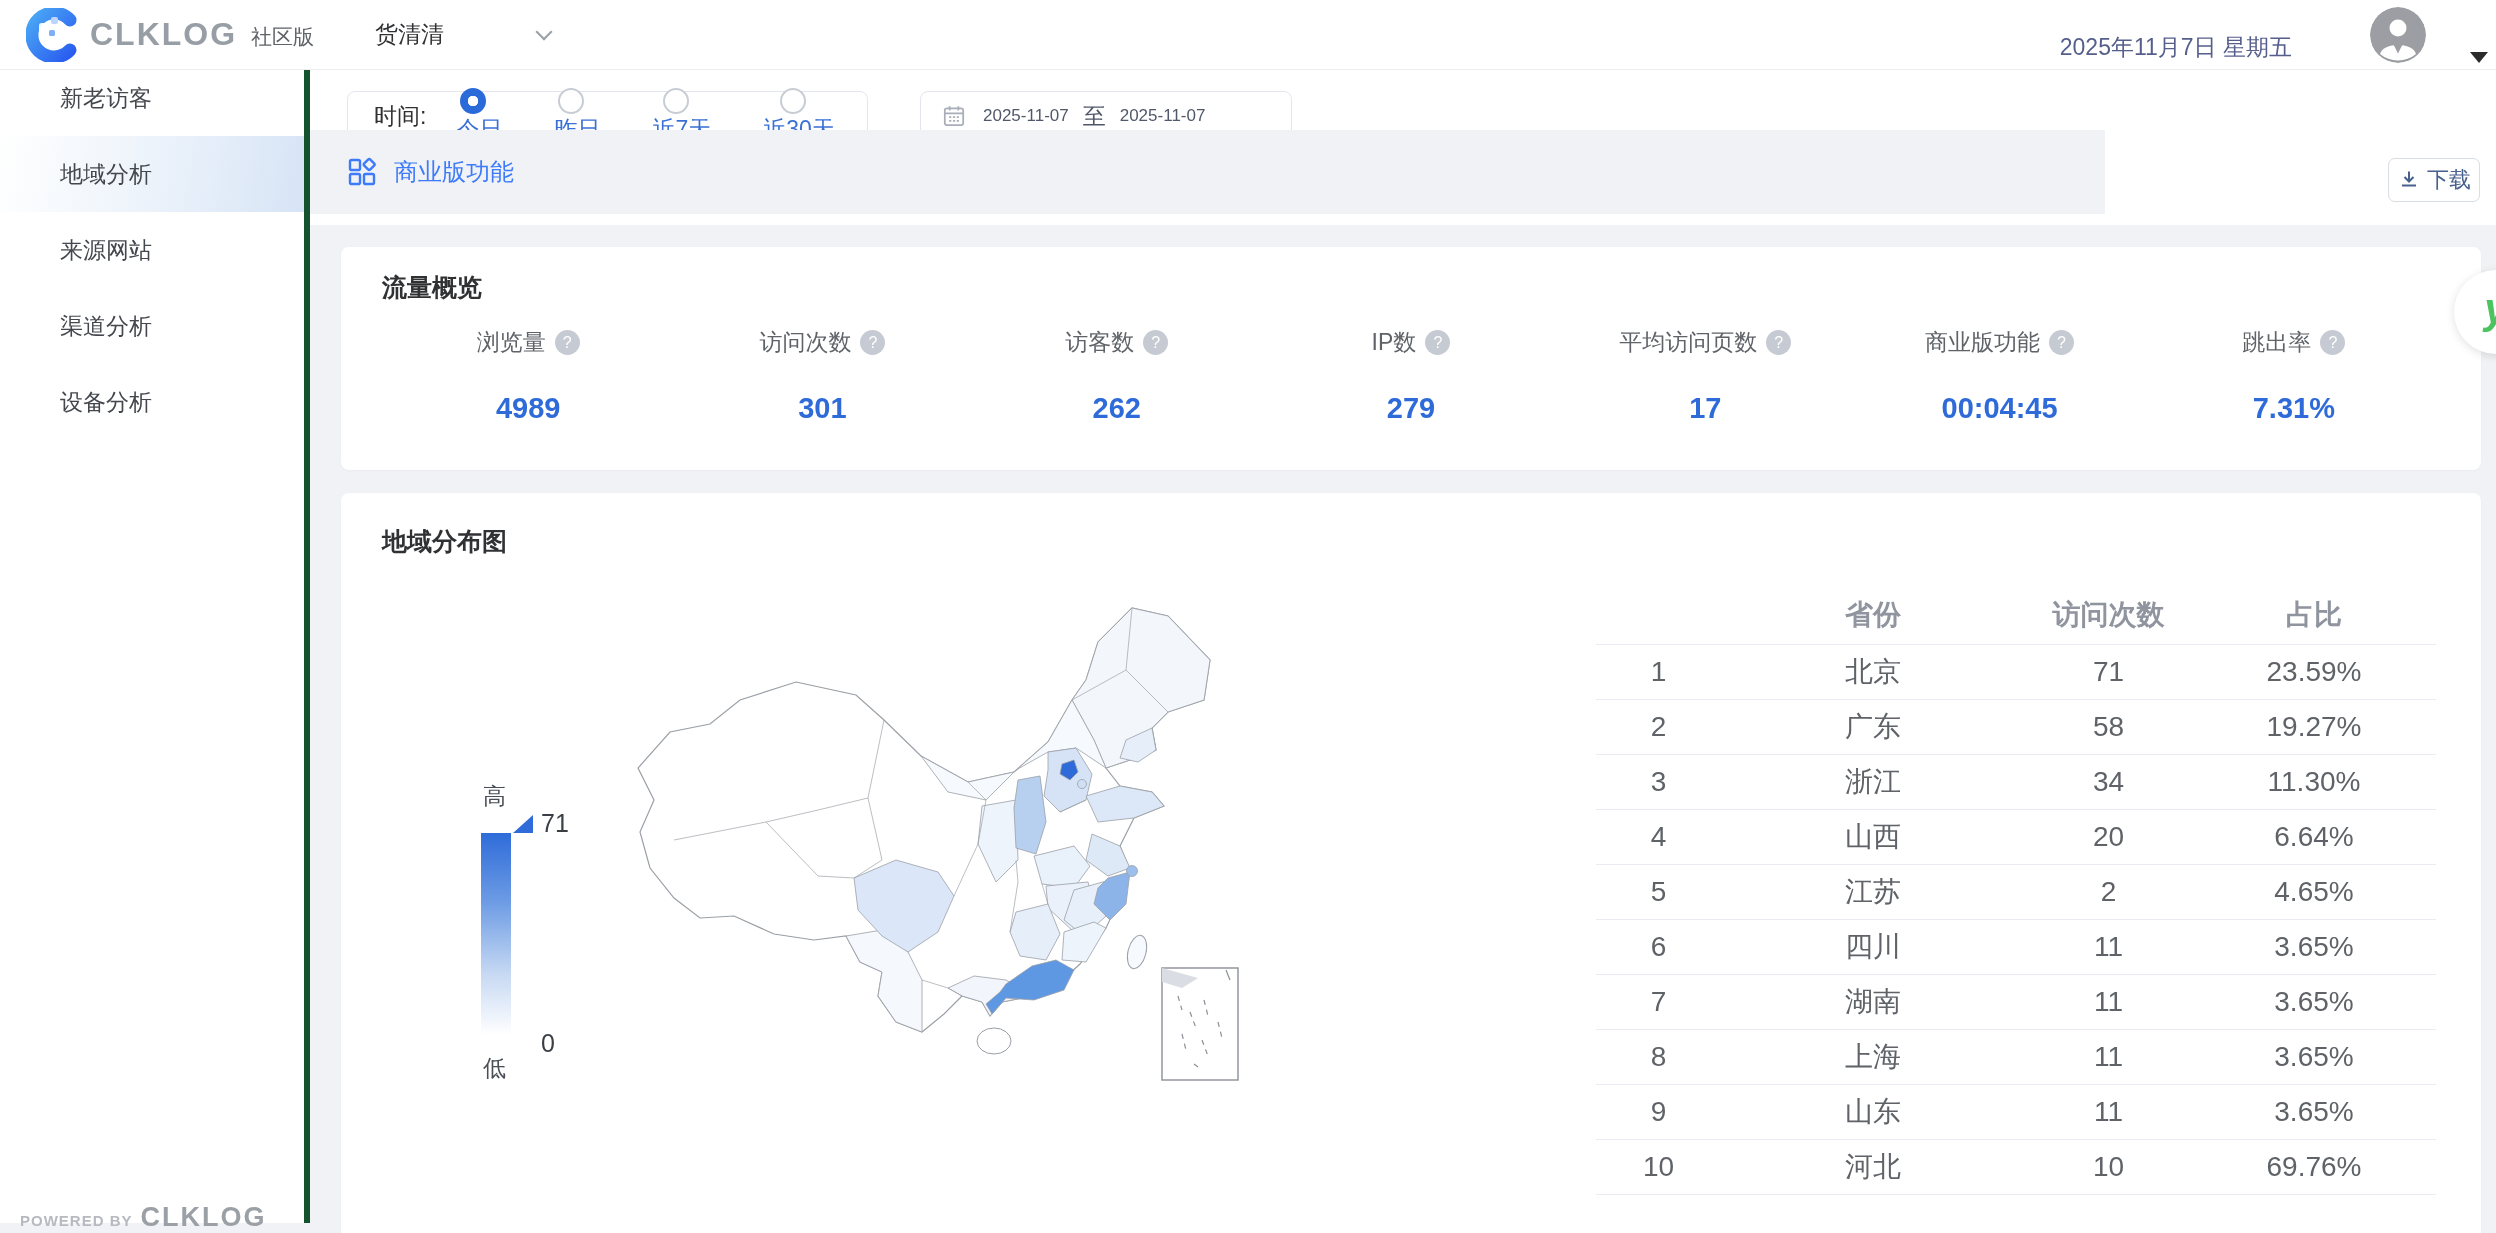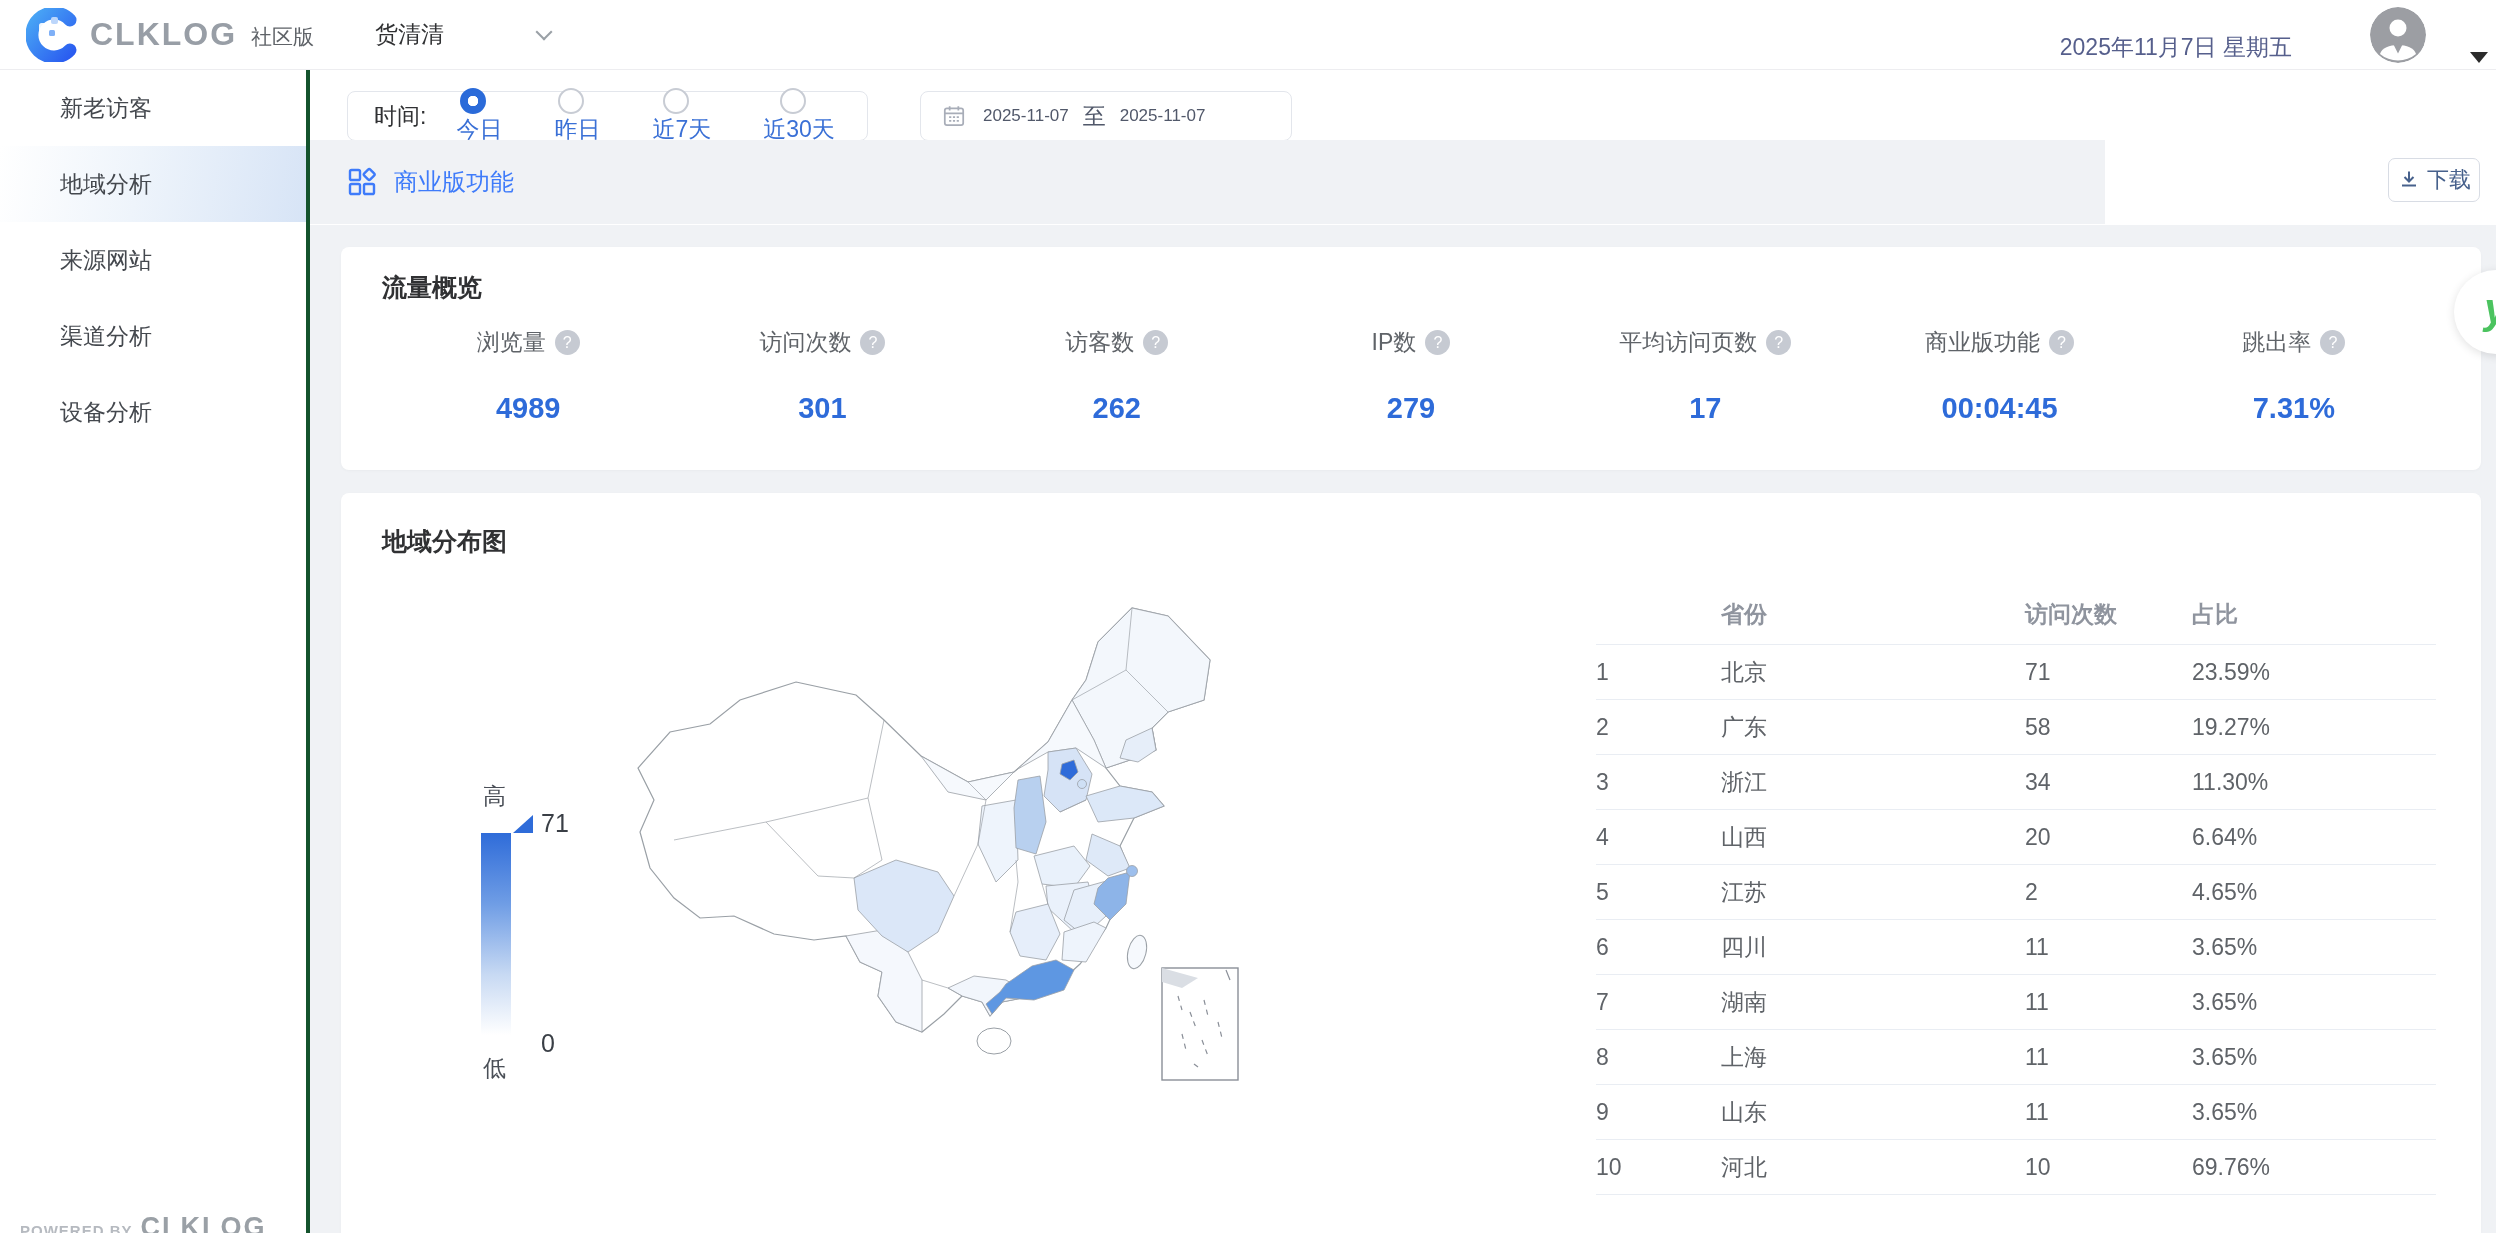--- a/index.html
+++ b/index.html
@@ -18,22 +18,22 @@
   .chev.down { transform:rotate(45deg); margin-top:-6px; }
   .chev.up { transform:rotate(-135deg); margin-top:6px; }
   .project-select .chev { margin-left:46px; }
   .header-right { margin-left:auto; display:flex; align-items:flex-end; margin-right:8px;gap:36px; }
   .header-date { font-size:23px; color:#565f8c; }
   .avatar { width:56px; height:56px; margin-left:42px; border-radius:50%; overflow:hidden; cursor:pointer; }
   .avatar-caret { width:0; height:0; border-left:9px solid transparent; border-right:9px solid transparent;
     border-top:11px solid #2b2b2b; margin-left:8px; margin-top:26px; }
 
   
-  .sidebar { position:absolute; left:0; top:70px; width:310px; height:1163px; background:#fff;
-    border-right:4px solid #14532d; z-index:4; }
+  .sidebar { position:absolute; left:0; top:60px; width:310px; height:1163px; background:#fff;
+    border-right:6px solid #14532d; z-index:4; }
   .side-item { display:flex; align-items:center; cursor:pointer; }
   .side-item.main { height:84px; padding-left:36px; font-size:24px; font-weight:500; color:#2f3338; }
   .side-item.sub { height:76px; padding-left:60px; font-size:23px; color:#44484e; font-weight:400; }
   .side-item.active { background:linear-gradient(100deg,#ffffff 0%,#eef4fb 45%,#d7e4f6 100%); }
   .side-item.commercial .side-label { color:#3e7bfa; }
   .side-icon { width:32px; height:32px; margin-right:16px; flex:0 0 32px; display:inline-flex; }
   .side-icon svg { width:32px; height:32px; }
   .side-item .chev { margin-left:auto; margin-right:30px; width:11px; height:11px; }
   .side-footer { position:absolute; left:20px; top:1142px; display:flex; align-items:baseline; }
   .powered { font-size:15px; font-weight:bold; color:#b6bac0; letter-spacing:1px; }
@@ -88,21 +88,21 @@
   .legend-tri { position:absolute; left:34px; top:34px; width:0; height:0;
     border-left:20px solid transparent; border-bottom:18px solid #2f6cd9; }
   .legend-max { position:absolute; left:62px; top:28px; font-size:25px; color:#3a3f46; }
   .legend-min { position:absolute; left:62px; top:248px; font-size:25px; color:#3a3f46; }
   .legend-low { font-size:23px; color:#4a4f57; position:absolute; left:4px; top:272px; }
 
   .map-wrap { position:absolute; left:245px; top:67px; width:680px; height:545px; }
 
   .geo-table { position:absolute; left:1255px; top:92px; width:840px; }
   .t-row { display:grid; grid-template-columns:125px 304px 167px 1fr; align-items:center;
-    height:55px; border-bottom:1px solid #e9edf3; font-size:23px; color:#5f6368; }
+    height:55px; border-bottom:1px solid #e9edf3; font-size:28px; color:#5f6368;text-align:center; }
   .t-head { height:60px; color:#8f949e; font-weight:bold; border-bottom:1px solid #e9edf3; }
 
   .feedback { position:absolute; left:2454px; top:270px; width:84px; height:84px; border-radius:50%;
     background:#fff; box-shadow:0 2px 10px rgba(0,0,0,0.12); display:flex; align-items:center;
     justify-content:center; z-index:9; cursor:pointer; }
   .feedback span { color:#4bc35f; font-size:42px; font-weight:bold; font-style:italic; margin-top:-6px; }
 </style>
 </head>
 <body>
 

